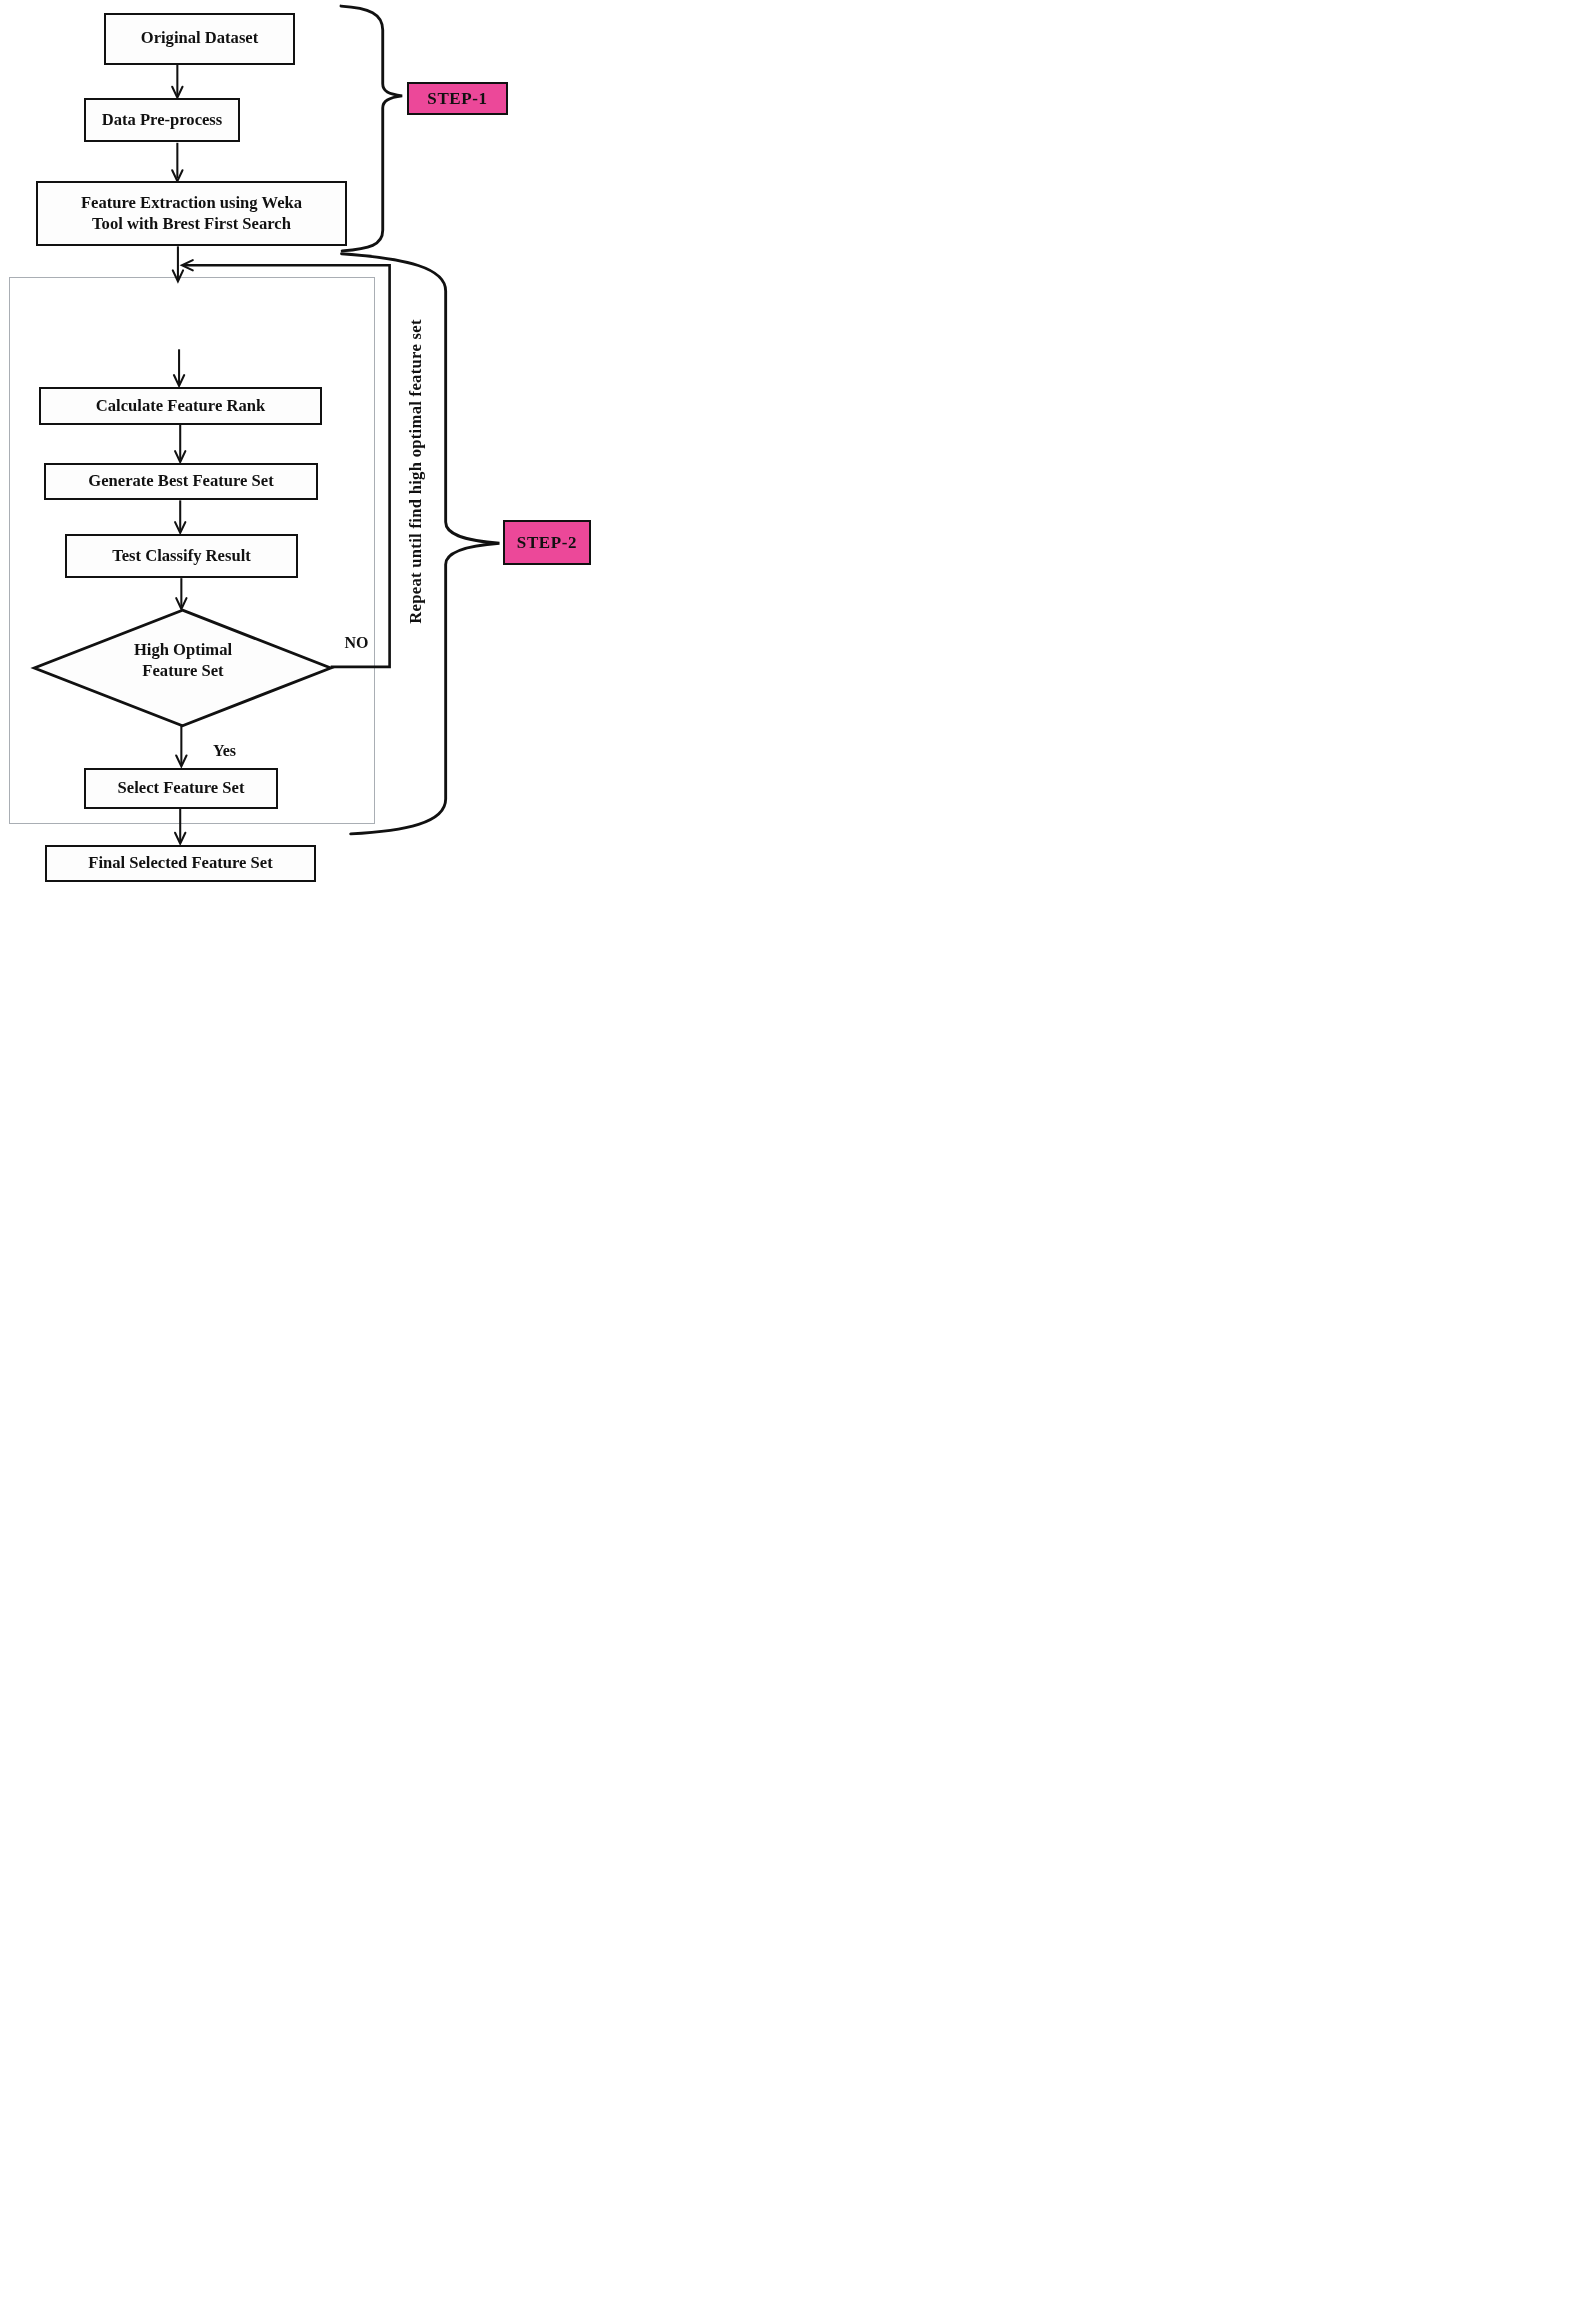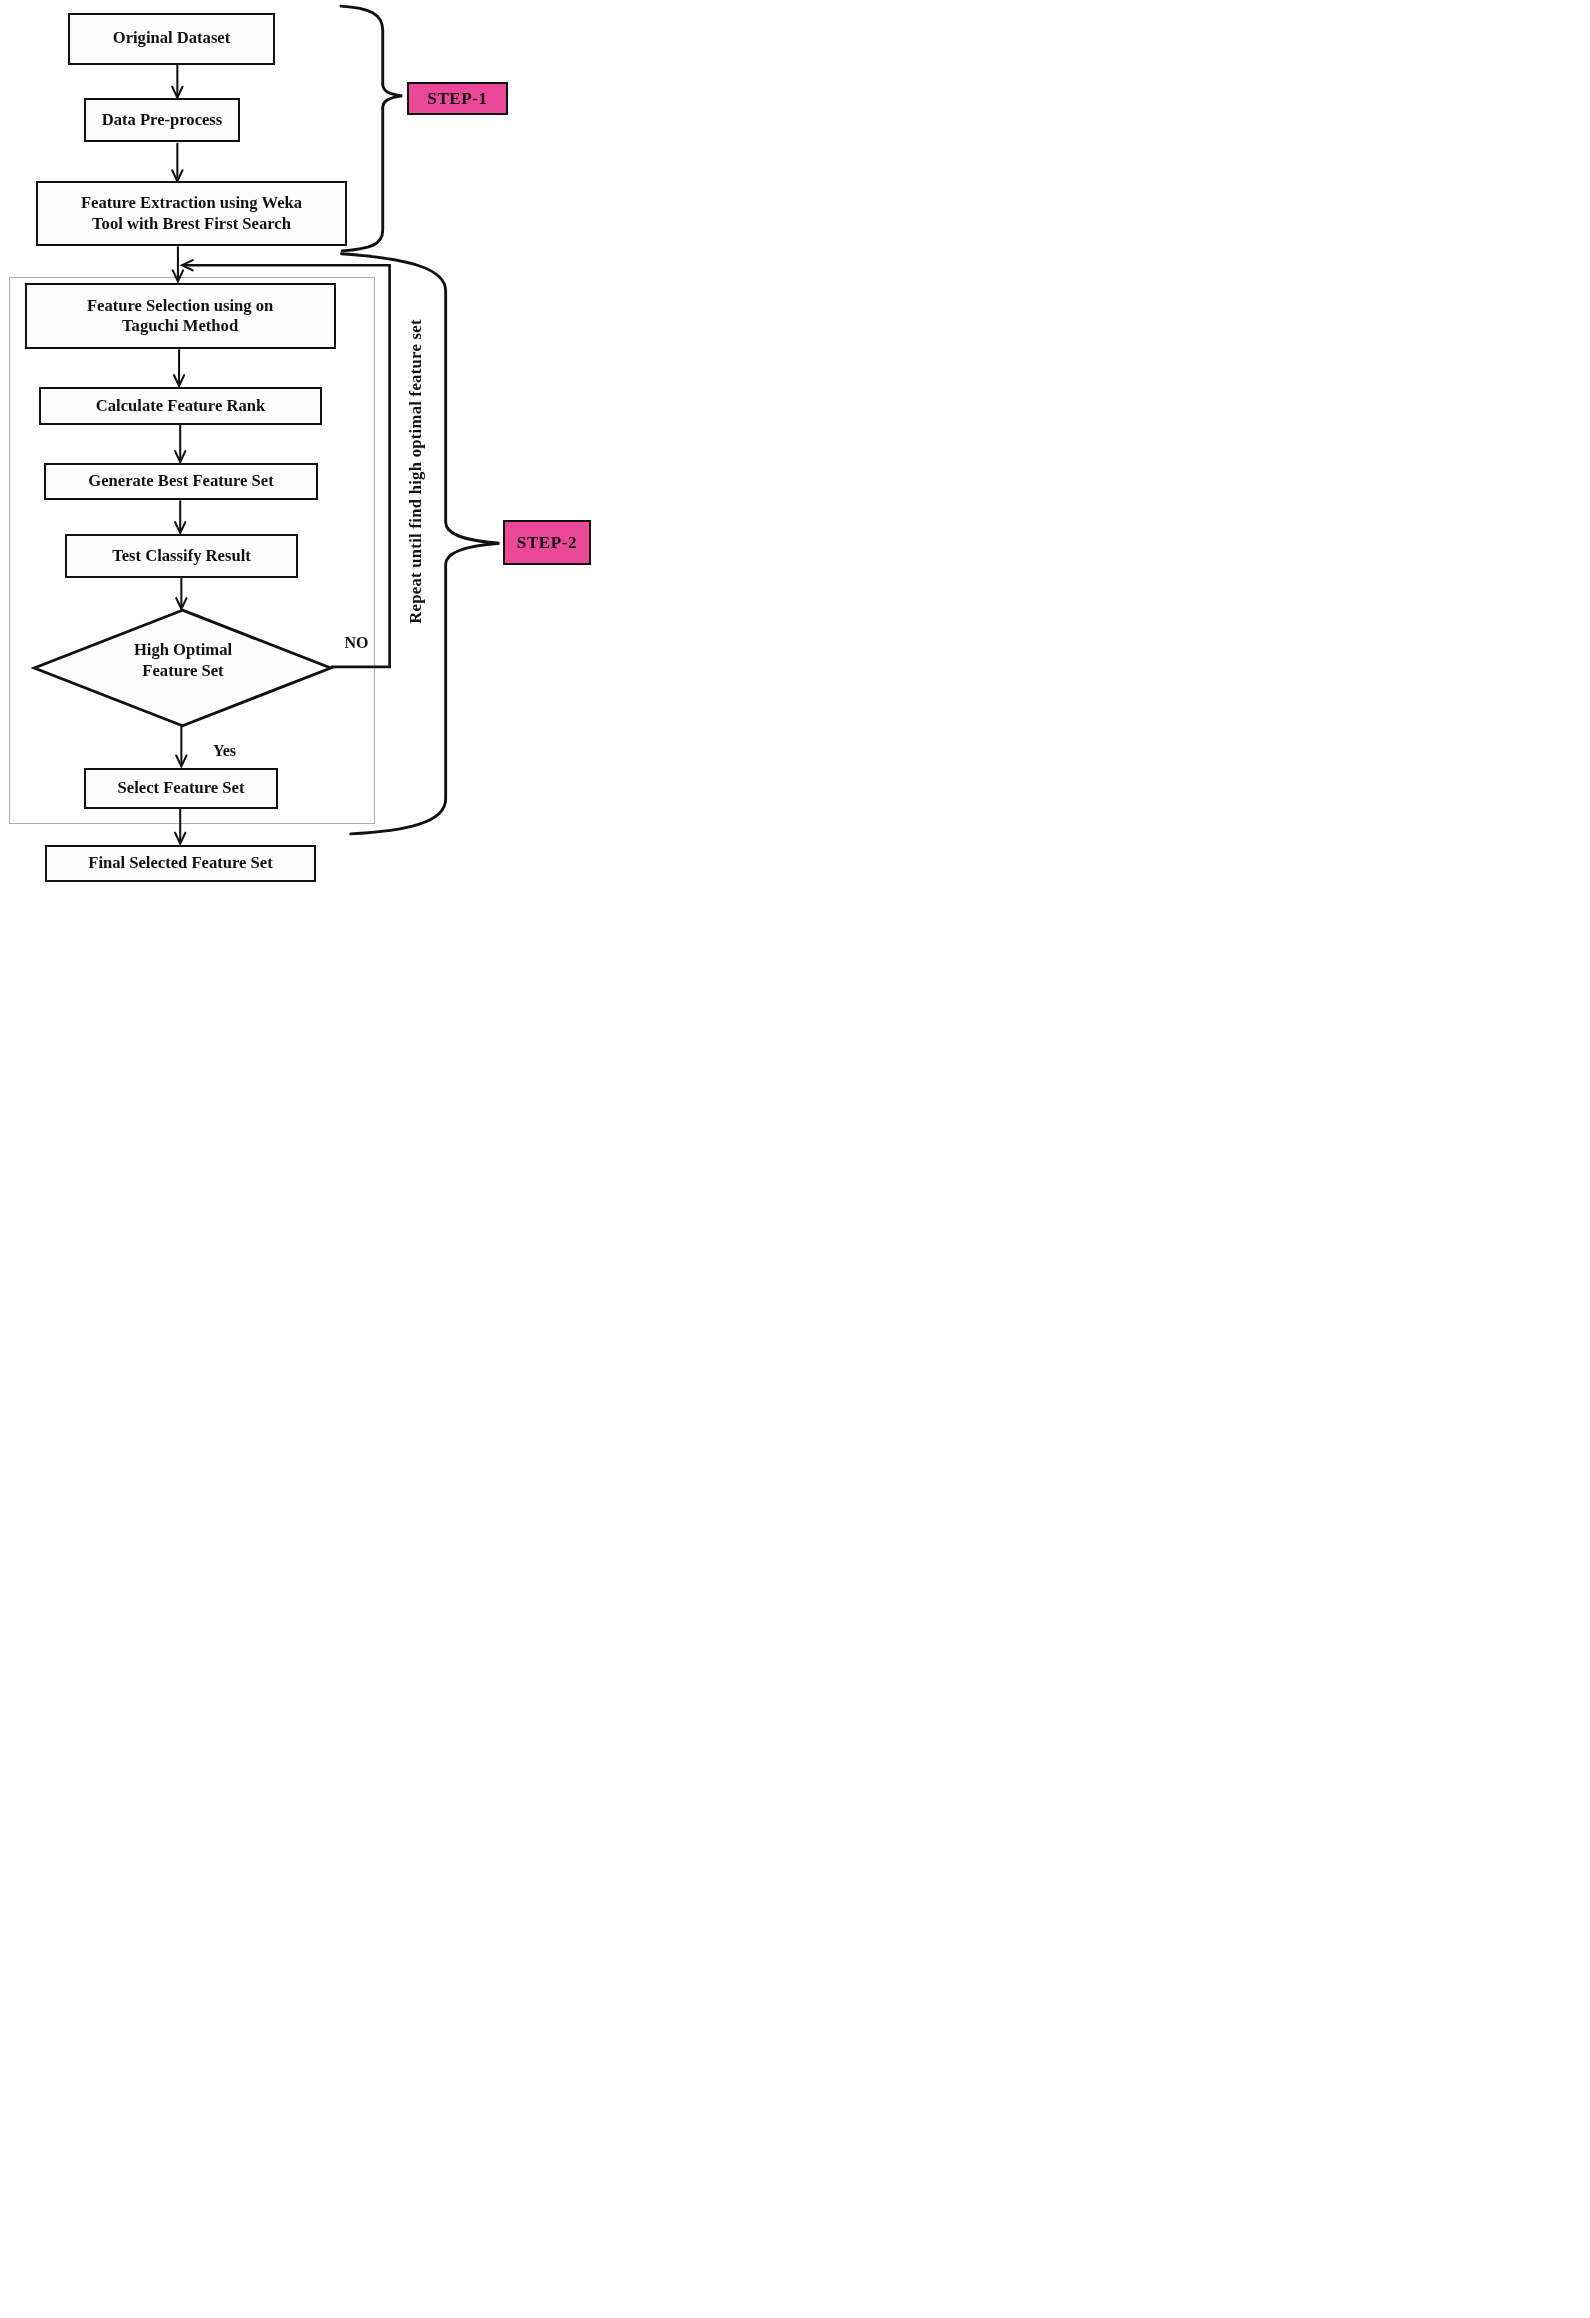--- a/index.html
+++ b/index.html
@@ -105,29 +105,27 @@
       <path class="stroke" stroke-width="3.6" stroke-linecap="round" d="M337,454 L318,463 L337,472"></path>
     </g>
 
     <polygon points="319,1066 578,1167 319,1268 60,1167" fill="#fdfdfd" stroke="#111" stroke-width="5"></polygon>
 
     <path class="stroke" stroke-width="5" stroke-linecap="round" d="M596,10 C646,13 669,24 669,52 L669,146 C669,159 679,164 703,167 C679,170 669,176 669,188 L669,402 C669,428 646,434 598,438"></path>
 
     <path class="stroke" stroke-width="5" stroke-linecap="round" d="M597,443 C712,451 779,468 779,508 L779,912 C779,932 806,944 873,949 C806,954 779,967 779,986 L779,1396 C779,1438 708,1452 613,1457"></path>
   </svg>
 
-  <div class="fbox" style="left:68px;top:12.6px;width:207px;height:52px;">Original Dataset</div>
+  <div class="fbox" style="left:104px;top:12.6px;width:191px;height:52px;">Original Dataset</div>
 
   <div class="fbox" style="left:84px;top:98px;width:156px;height:44px;">Data Pre-process</div>
 
   <div class="fbox" style="left:24px;top:181px;width:311px;height:65px;margin-left:12px;">Feature Extraction using Weka
 Tool with Brest First Search</div>
 
-  <div class="fbox" style="left:24.6px;top:283px;width:311px;height:66px;">Feature Selection using on
-Taguchi Method</div>
 
   <div class="fbox" style="left:39px;top:387px;width:283px;height:38px;">Calculate Feature Rank</div>
 
   <div class="fbox" style="left:44px;top:463px;width:274px;height:37px;">Generate Best Feature Set</div>
 
   <div class="fbox" style="left:65px;top:534px;width:233px;height:44px;">Test Classify Result</div>
 
   <div class="diamond-label">High Optimal
 Feature Set</div>
 

